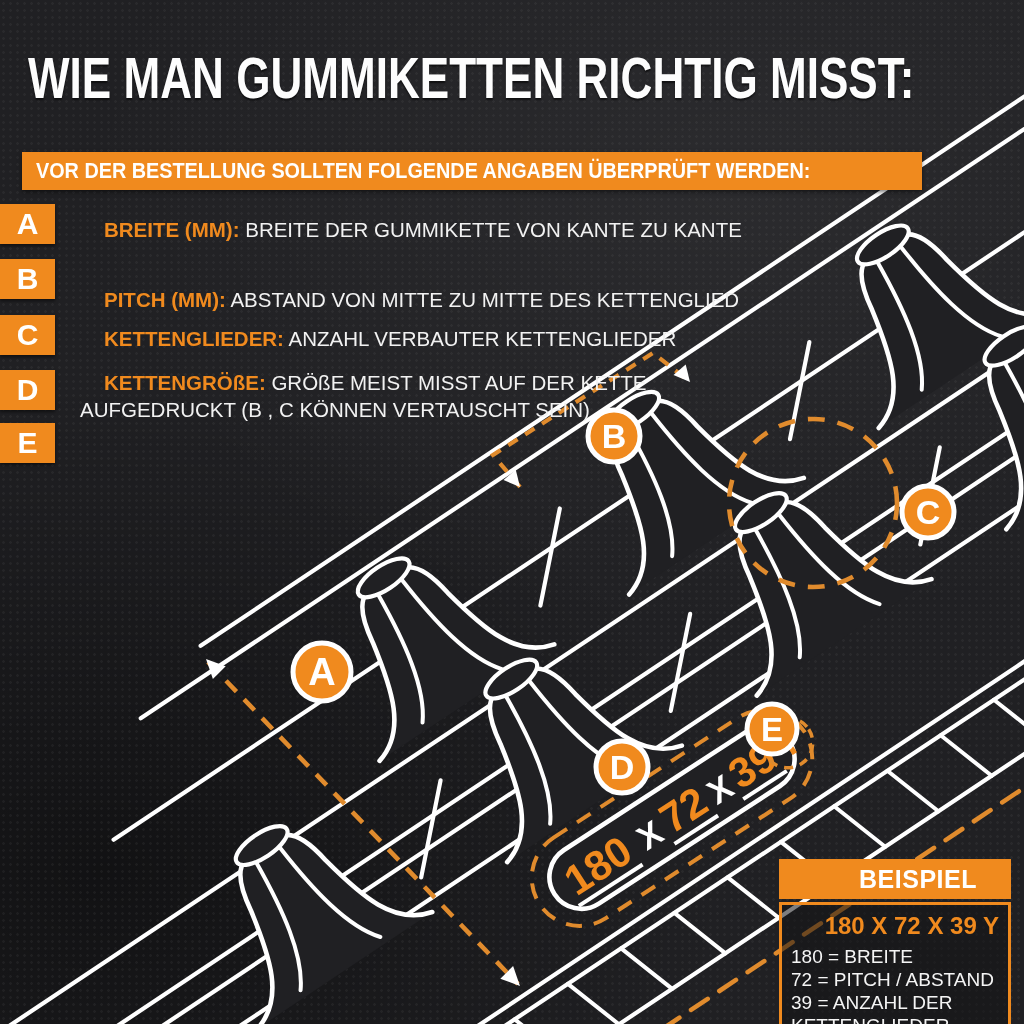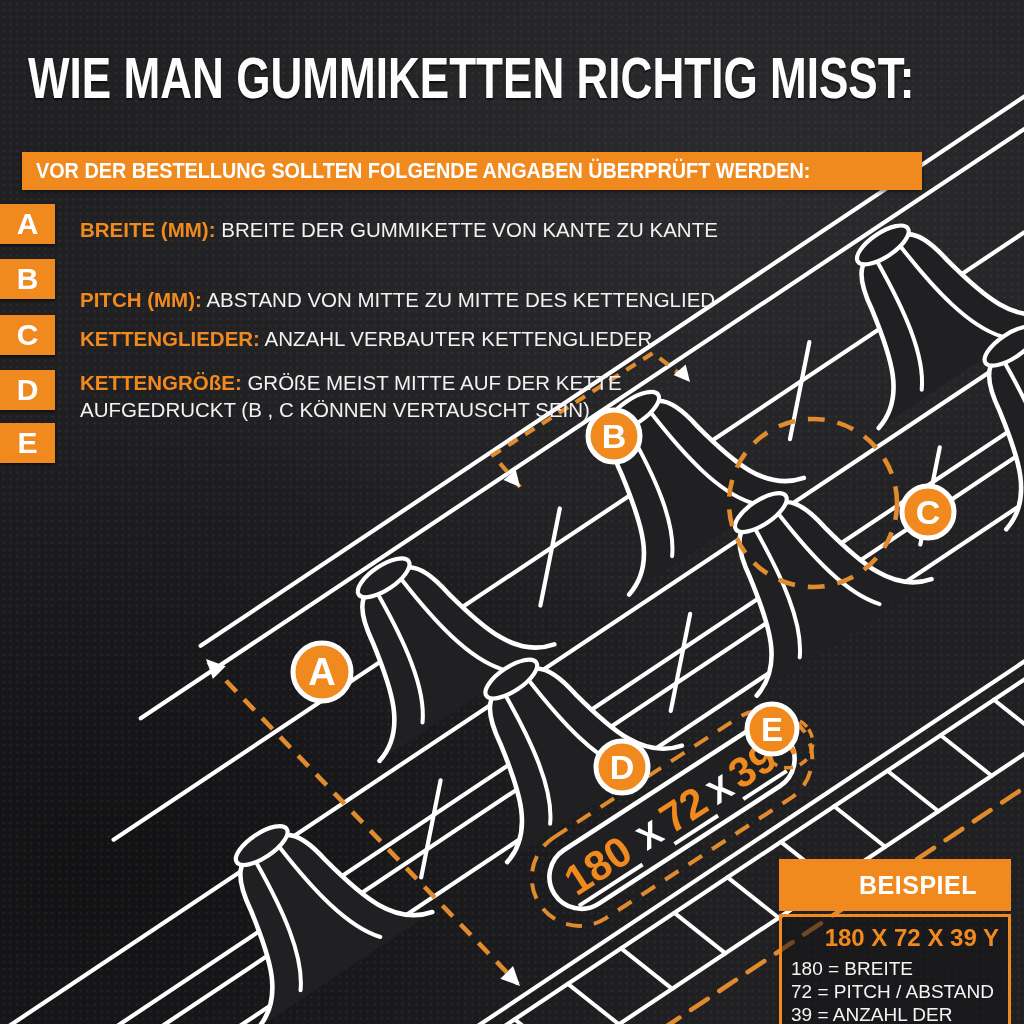--- a/index.html
+++ b/index.html
@@ -29,25 +29,25 @@
   .banner span{
     color:#fff;font-weight:bold;font-size:22px;margin-left:14px;white-space:nowrap;
     transform:scaleX(0.9);transform-origin:left center;
   }
   .letter-badge{
     left:0;width:55px;height:40px;background:#f08a1e;color:#fff;
     display:flex;align-items:center;justify-content:center;
     font-weight:bold;font-size:30px;box-shadow:0 2px 3px rgba(0,0,0,.5);
   }
   .item-text{left:80px;color:#fff;font-size:20.5px;line-height:25px;}
-  .item-text .lab{color:#f08a1e;font-weight:bold;}
+  .item-text .lab{color:#f08a1e;font-weight:bold;margin-left:24px;}
   .item-text .desc{color:#f2f2f2;font-weight:normal;}
   .beispiel{left:779px;top:859px;width:232px;}
   .beispiel-header{
-    height:52px;background:#f08a1e;display:flex;align-items:center;justify-content:center;
+    height:40px;background:#f08a1e;display:flex;align-items:center;justify-content:center;
     color:#fff;font-weight:bold;font-size:25px;letter-spacing:.5px;padding-left:46px;
   }
   .beispiel-body{
     margin-top:3px;border:3px solid #f08a1e;background:rgba(20,20,22,.55);
     padding:5px 9px 9px 9px;
   }
   .beispiel-size{color:#f08a1e;font-weight:bold;font-size:24px;text-align:right;margin:2px 0 5px 0;}
   .beispiel-line{color:#f5f5f5;font-size:19px;line-height:23px;}
   svg text{font-family:"Liberation Sans",sans-serif;}
 </style>
@@ -196,21 +196,21 @@
   <div class="abs item-text" style="top:326px">
     <span class="lab">KETTENGLIEDER:</span>
     <span class="desc">ANZAHL VERBAUTER KETTENGLIEDER</span>
   </div>
 
   <div class="abs letter-badge" style="top:370px">
       <span>D</span>
     </div>
   <div class="abs item-text" style="top:369px;width:610px;line-height:27px">
     <span class="lab">KETTENGRÖßE:</span>
-    <span class="desc">GRÖßE MEIST MITTE AUF DER KETTE AUFGEDRUCKT (B , C KÖNNEN VERTAUSCHT SEIN)</span>
+    <span class="desc">GRÖßE MEIST MISST AUF DER KETTE AUFGEDRUCKT (B , C KÖNNEN VERTAUSCHT SEIN)</span>
   </div>
 
   <div class="abs letter-badge" style="top:423px">
       <span>E</span>
     </div>
 
   <div class="abs beispiel">
     <div class="beispiel-header">BEISPIEL</div>
     <div class="beispiel-body">
       <div class="beispiel-size">180 X 72 X 39 Y</div>

